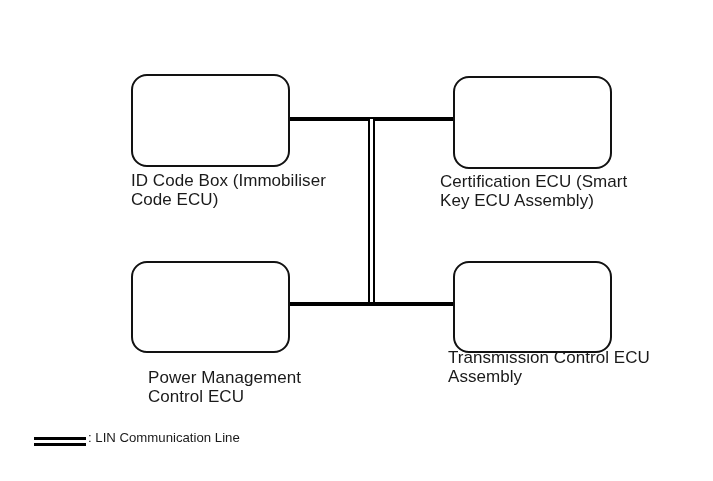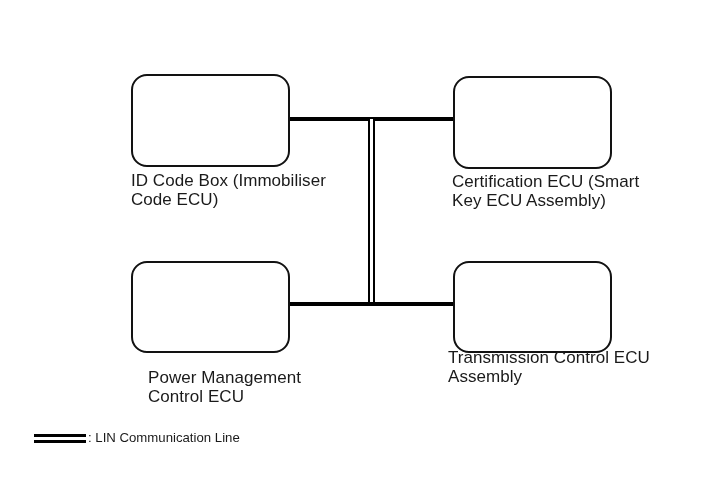--- a/index.html
+++ b/index.html
@@ -70,21 +70,21 @@
     width: 3px;
     background: #ffffff;
   }
   .lin-cap {
     position: absolute;
     background: #000000;
   }
   .legend {
     position: absolute;
     display: flex;
-    align-items: center;
+    align-items: flex-end;
   }
   .legend-swatch {
     position: relative;
     width: 52px;
     height: 9px;
     background: #000000;
     box-sizing: border-box;
     flex: 0 0 auto;
   }
   .legend-swatch::after {
@@ -117,21 +117,21 @@
 
   <div class="lin-h" style="left:288px; top:302px; width:167px;"></div>
 
   <div class="lin-cap" style="left:368px; top:302px; width:7px; height:2px;"></div>
 
   <div class="ecu-box" style="left:131px; top:74px; width:159px; height:93px;"></div>
   <div class="ecu-label" style="left:131px; top:171px; width:200px;">ID Code Box (Immobiliser
 Code ECU)</div>
 
   <div class="ecu-box" style="left:453px; top:76px; width:159px; height:93px;"></div>
-  <div class="ecu-label" style="left:452px; top:172px; width:200px;">Certification ECU (Smart
+  <div class="ecu-label" style="left:440px; top:172px; width:200px;">Certification ECU (Smart
 Key ECU Assembly)</div>
 
   <div class="ecu-box" style="left:131px; top:261px; width:159px; height:92px;"></div>
   <div class="ecu-label" style="left:148px; top:368px; width:210px;">Power Management
 Control ECU</div>
 
   <div class="ecu-box" style="left:453px; top:261px; width:159px; height:92px;"></div>
   <div class="ecu-label" style="left:448px; top:348px; width:220px;">Transmission Control ECU
 Assembly</div>
 

